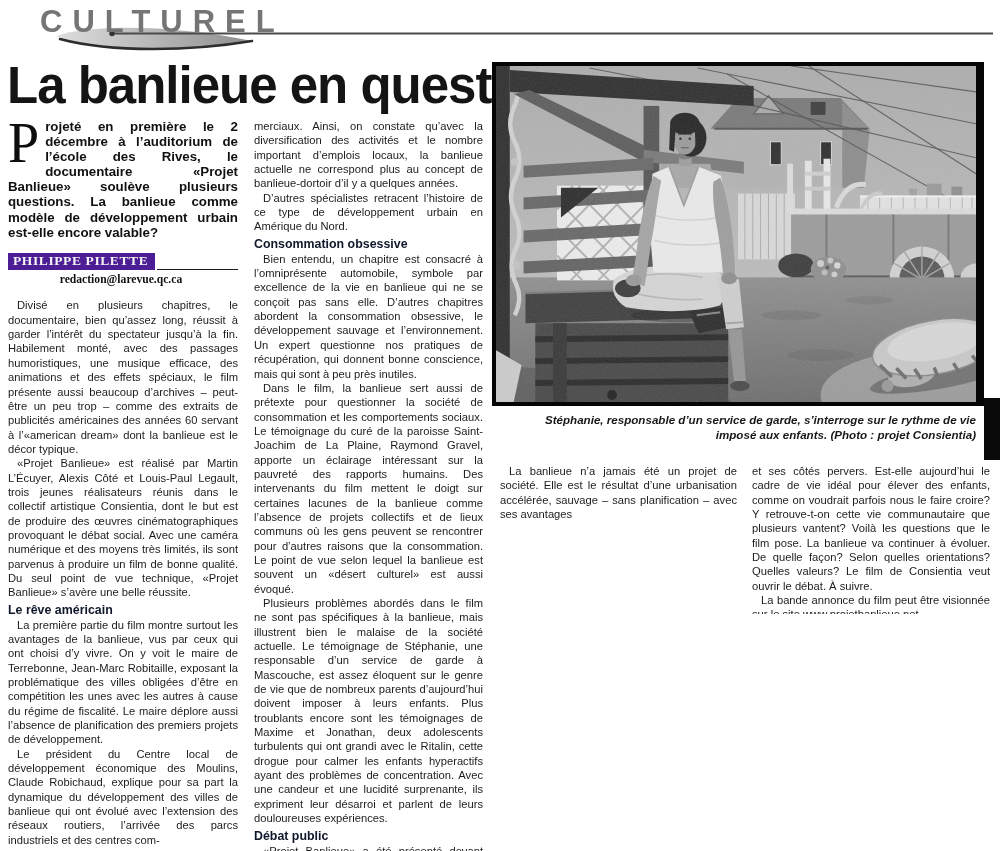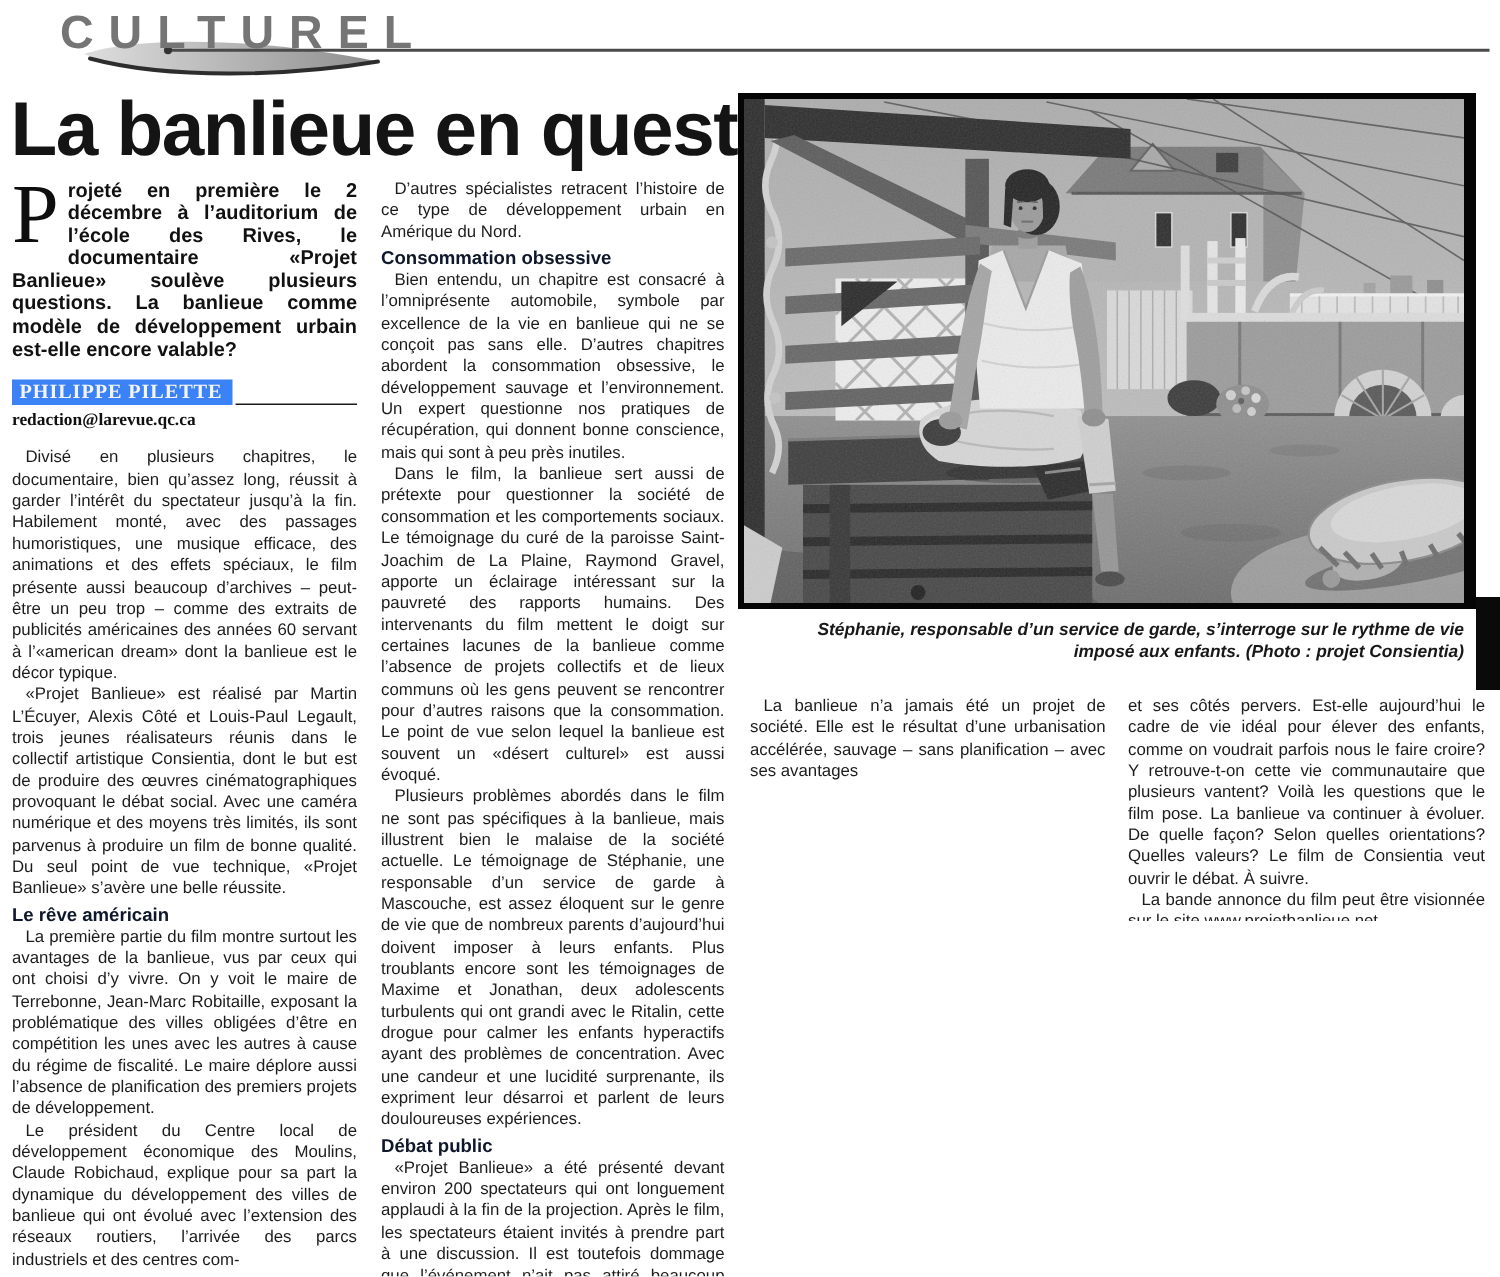--- a/index.html
+++ b/index.html
@@ -27,24 +27,24 @@
   #col4{left:752px;top:464px;width:238px;height:150px;overflow:hidden;}
 
   
   .lead{font-weight:bold;font-size:13.3px;line-height:15.1px;text-indent:0 !important;
         text-align:justify;color:#111;}
   .dropcap{float:left;font-family:"Liberation Serif","DejaVu Serif",serif;
            font-size:56px;line-height:43px;padding:3px 6px 0 0;font-weight:normal;color:#0e0e0e;}
 
   
   .byline-row{display:flex;align-items:flex-end;margin-top:13px;}
-  .byline-box{background:#3b82f6;color:#f4f4f4;font-family:"Liberation Serif","DejaVu Serif",serif;
+  .byline-box{background:#4c1d95;color:#f4f4f4;font-family:"Liberation Serif","DejaVu Serif",serif;
               font-weight:bold;font-size:13.5px;letter-spacing:.6px;padding:1px 7px 2px 5px;}
   .byline-rule{flex:1;border-bottom:1.5px solid #1a1a1a;margin-left:2px;}
-  .byline-email{text-align:left;font-family:"Liberation Serif","DejaVu Serif",serif;
+  .byline-email{text-align:center;font-family:"Liberation Serif","DejaVu Serif",serif;
                 font-weight:bold;font-size:11.6px;margin:3px 4px 11px 0;color:#101010;}
 
   
   #photo{left:492px;top:62px;width:492px;height:344px;border:4px solid #050505;
          border-right-width:8px;box-sizing:border-box;background:#b2b2b2;}
   #photo svg{display:block;width:100%;height:100%;}
   #caption{left:504px;top:413px;width:472px;text-align:right;font-style:italic;
            font-weight:600;font-size:11.6px;line-height:14.5px;color:#181818;}
   #edge-bar{left:984px;top:398px;width:16px;height:62px;background:#0a0a0a;}
 </style>
@@ -77,20 +77,21 @@
   </div>
   <div class="byline-email">redaction@larevue.qc.ca</div>
   <p>Divisé en plusieurs chapitres, le documentaire, bien qu’assez long, réussit à garder l’intérêt du spectateur jusqu’à la fin. Habilement monté, avec des passages humoristiques, une musique efficace, des animations et des effets spéciaux, le film présente aussi beaucoup d’archives – peut-être un peu trop – comme des extraits de publicités américaines des années 60 servant à l’«american dream» dont la banlieue est le décor typique.</p>
   <p>«Projet Banlieue» est réalisé par Martin L’Écuyer, Alexis Côté et Louis-Paul Legault, trois jeunes réalisateurs réunis dans le collectif artistique Consientia, dont le but est de produire des œuvres cinématographiques provoquant le débat social. Avec une caméra numérique et des moyens très limités, ils sont parvenus à produire un film de bonne qualité. Du seul point de vue technique, «Projet Banlieue» s’avère une belle réussite.</p>
   <h3>Le rêve américain</h3>
   <p>La première partie du film montre surtout les avantages de la banlieue, vus par ceux qui ont choisi d’y vivre. On y voit le maire de Terrebonne, Jean-Marc Robitaille, exposant la problématique des villes obligées d’être en compétition les unes avec les autres à cause du régime de fiscalité. Le maire déplore aussi l’absence de planification des premiers projets de développement.</p>
   <p>Le président du Centre local de développement économique des Moulins, Claude Robichaud, explique pour sa part la dynamique du développement des villes de banlieue qui ont évolué avec l’extension des réseaux routiers, l’arrivée des parcs industriels et des centres com-</p>
 </div>
 
 <div id="col2" class="abs col">
+  <p class="cont">merciaux. Ainsi, on constate qu’avec la diversification des activités et le nombre important d’emplois locaux, la banlieue actuelle ne correspond plus au concept de banlieue-dortoir d’il y a quelques années.</p>
   <p>D’autres spécialistes retracent l’histoire de ce type de développement urbain en Amérique du Nord.</p>
   <h3>Consommation obsessive</h3>
   <p>Bien entendu, un chapitre est consacré à l’omniprésente automobile, symbole par excellence de la vie en banlieue qui ne se conçoit pas sans elle. D’autres chapitres abordent la consommation obsessive, le développement sauvage et l’environnement. Un expert questionne nos pratiques de récupération, qui donnent bonne conscience, mais qui sont à peu près inutiles.</p>
   <p>Dans le film, la banlieue sert aussi de prétexte pour questionner la société de consommation et les comportements sociaux. Le témoignage du curé de la paroisse Saint-Joachim de La Plaine, Raymond Gravel, apporte un éclairage intéressant sur la pauvreté des rapports humains. Des intervenants du film mettent le doigt sur certaines lacunes de la banlieue comme l’absence de projets collectifs et de lieux communs où les gens peuvent se rencontrer pour d’autres raisons que la consommation. Le point de vue selon lequel la banlieue est souvent un «désert culturel» est aussi évoqué.</p>
   <p>Plusieurs problèmes abordés dans le film ne sont pas spécifiques à la banlieue, mais illustrent bien le malaise de la société actuelle. Le témoignage de Stéphanie, une responsable d’un service de garde à Mascouche, est assez éloquent sur le genre de vie que de nombreux parents d’aujourd’hui doivent imposer à leurs enfants. Plus troublants encore sont les témoignages de Maxime et Jonathan, deux adolescents turbulents qui ont grandi avec le Ritalin, cette drogue pour calmer les enfants hyperactifs ayant des problèmes de concentration. Avec une candeur et une lucidité surprenante, ils expriment leur désarroi et parlent de leurs douloureuses expériences.</p>
   <h3>Débat public</h3>
   <p>«Projet Banlieue» a été présenté devant environ 200 spectateurs qui ont longuement applaudi à la fin de la projection. Après le film, les spectateurs étaient invités à prendre part à une discussion. Il est toutefois dommage que l’événement n’ait pas attiré beaucoup d’élus ni d’inter-</p>
 </div>
 
 <div id="photo" class="abs">

